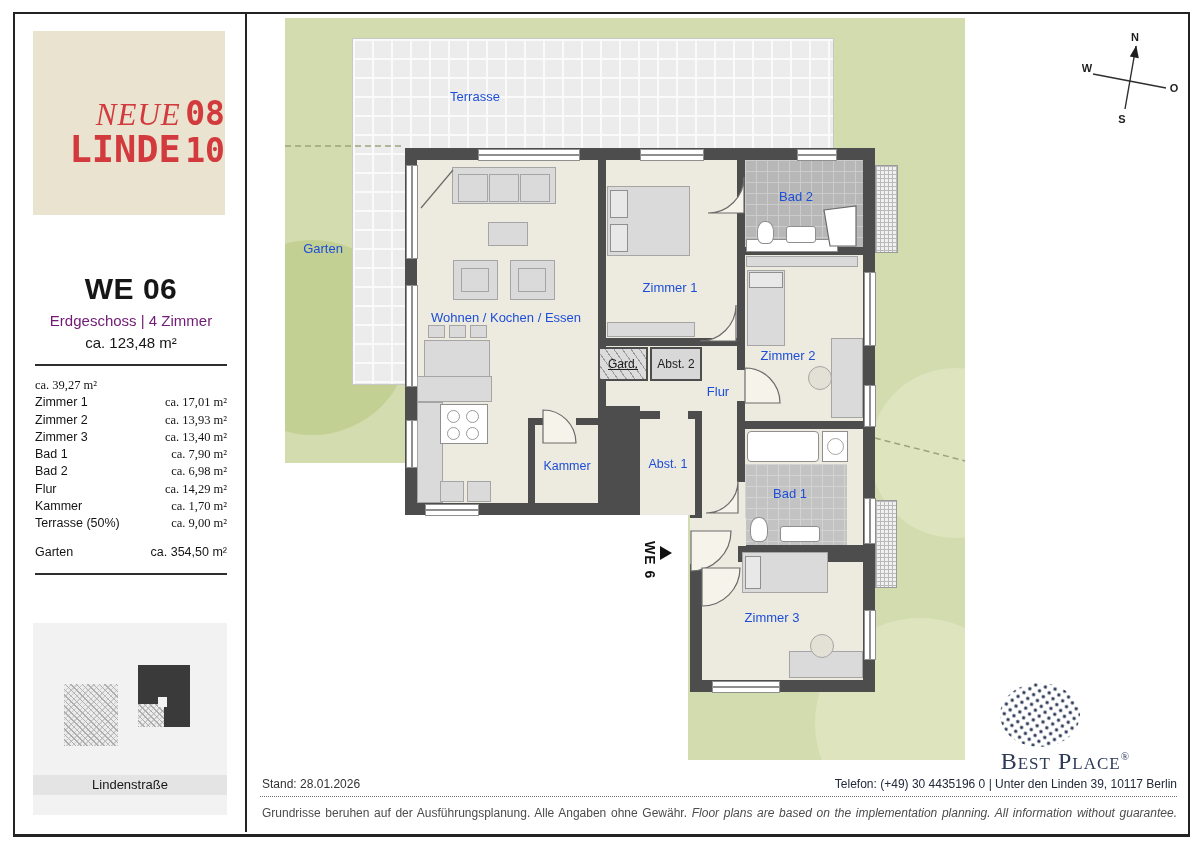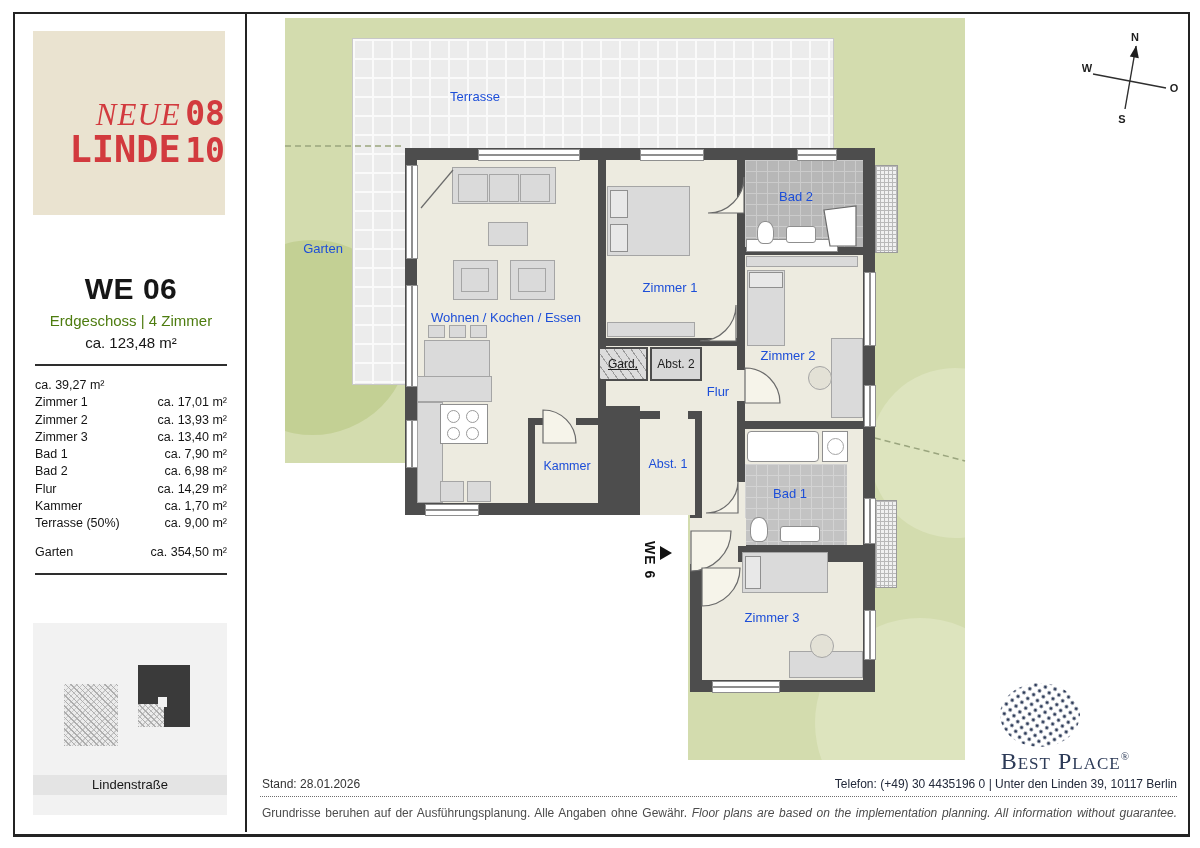--- a/index.html
+++ b/index.html
@@ -11,26 +11,26 @@
   .divider{left:245px;top:12px;width:2px;height:820px;background:#232323;}
   
   .logobox{left:33px;top:31px;width:192px;height:184px;background:#eae3d0;}
   .logo-inner{position:absolute;left:0;top:48px;width:100%;text-align:right;color:#d23a3e;line-height:1.02;margin-top:18px;}
   .logo-serif{font-family:"Liberation Serif",serif;font-style:italic;font-size:31px;letter-spacing:1px;}
   .logo-mono{font-family:"DejaVu Sans Mono",monospace;font-weight:bold;}
   .logo-num{font-size:33px;}
   .logo-linde{font-size:37px;letter-spacing:0px;}
   
   .unit-title{left:35px;top:272px;width:192px;text-align:center;font-size:30px;font-weight:bold;color:#161616;letter-spacing:.5px;}
-  .unit-sub{left:35px;top:312px;width:192px;text-align:center;font-size:15px;color:#4d7c0f;}
+  .unit-sub{left:35px;top:312px;width:192px;text-align:center;font-size:15px;color:#701a75;}
   .unit-area{left:35px;top:334px;width:192px;text-align:center;font-size:15px;color:#161616;}
   .rule{left:35px;width:192px;height:0;border-top:2px solid #2e2e2e;}
   .area-table{left:35px;top:377px;width:192px;font-size:12.5px;color:#141414;}
   .arow{display:flex;justify-content:space-between;line-height:17.3px;}
-  .arow .v{text-align:center;}
+  .arow .v{text-align:center;font-family:Liberation Serif, serif;}
   .garten-row{left:35px;top:545px;width:192px;font-size:12.5px;color:#141414;display:flex;justify-content:space-between;}
   
   .siteplan{left:33px;top:623px;width:194px;height:192px;background:#f2f2f2;}
   .hatch{background:#ececec;background-image:repeating-linear-gradient(45deg,#adadad 0 1px,transparent 1px 4px),repeating-linear-gradient(-45deg,#c9c9c9 0 1px,transparent 1px 4px);}
   .street-band{left:33px;top:775px;width:194px;height:20px;background:#e4e4e4;text-align:center;font-size:13px;line-height:20px;color:#161616;}
   
   .garden{left:285px;top:18px;width:680px;height:742px;background:#d3dcae;
     clip-path:polygon(0px 0px,680px 0px,680px 742px,403px 742px,403px 497px,120px 497px,120px 445px,0px 445px);}
   .blob{position:absolute;border-radius:50%;}
   .terrace{left:352px;top:38px;width:480px;height:345px;background:#ececec;border:1px solid #c8c8c8;

